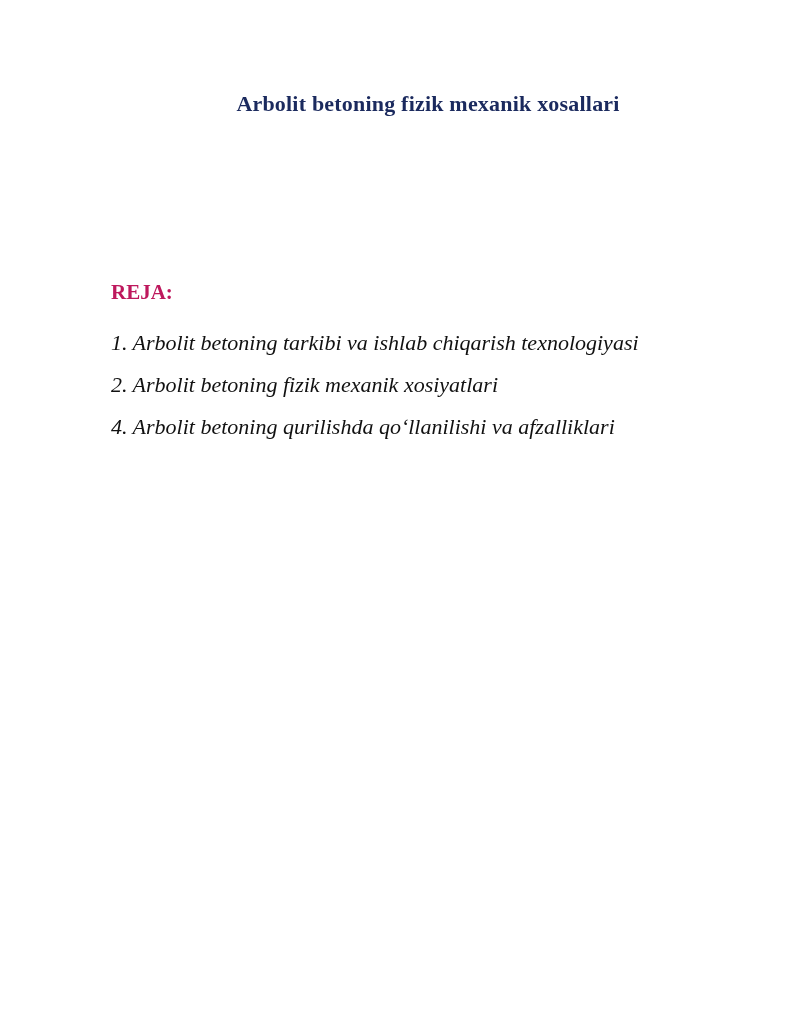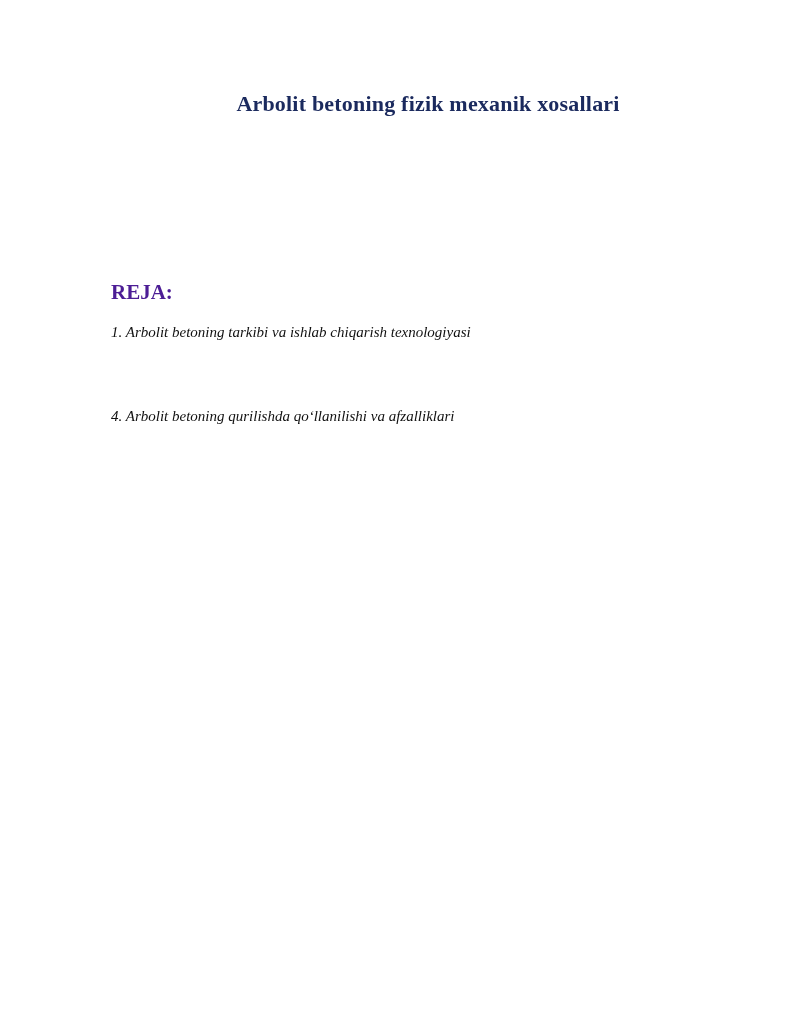--- a/index.html
+++ b/index.html
@@ -25,43 +25,44 @@
     font-weight: bold;
     line-height: 1.2;
     letter-spacing: 0.2px;
   }
   .plan-heading {
     position: absolute;
     top: 263px;
     left: 111px;
     font-size: 21px;
     font-weight: bold;
-    color: #4c1d95;
+    color: #be185d;
     line-height: 1.2;
   }
   .plan-item {
     position: absolute;
     left: 111px;
-    font-size: 15px;
+    font-size: 22px;
     font-style: italic;
     color: #111111;
     line-height: 1.2;
     white-space: nowrap;
   }
   .plan-item.item-0 { top: 308px; }
   .plan-item.item-1 { top: 350px; }
   .plan-item.item-2 { top: 392px; }
 </style>
 </head>
 <body>
 
 <div class="page">
 
   <h1 class="doc-title" style="color: rgb(27, 42, 94);">Arbolit betoning fizik mexanik xosallari</h1>
 
   <h2 class="plan-heading">REJA:</h2>
 
   <p class="plan-item item-0">1. Arbolit betoning tarkibi va ishlab chiqarish texnologiyasi</p>
 
+  <p class="plan-item item-1">2. Arbolit betoning fizik mexanik xosiyatlari</p>
 
   <p class="plan-item item-2">4. Arbolit betoning qurilishda qoʻllanilishi va afzalliklari</p>
 
 </div>
 
 </body></html>

